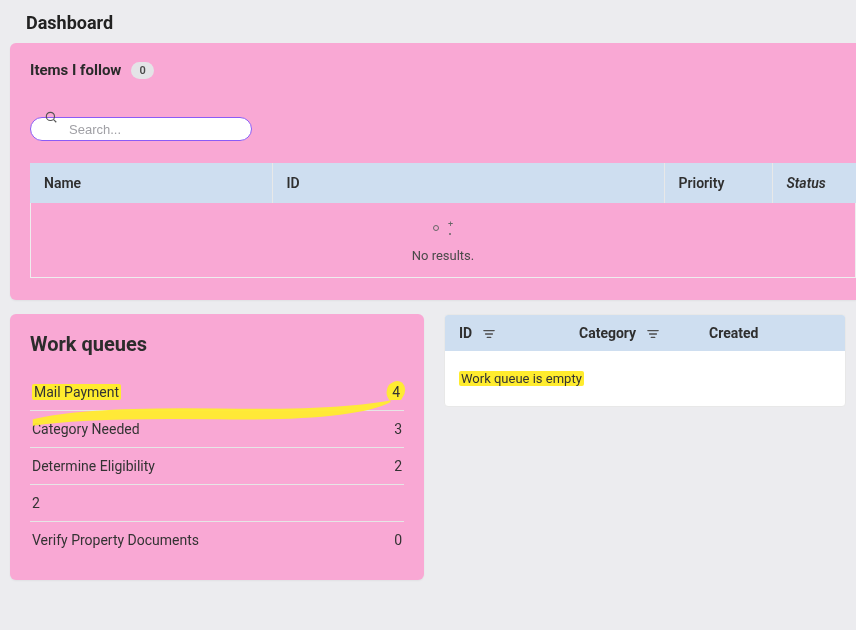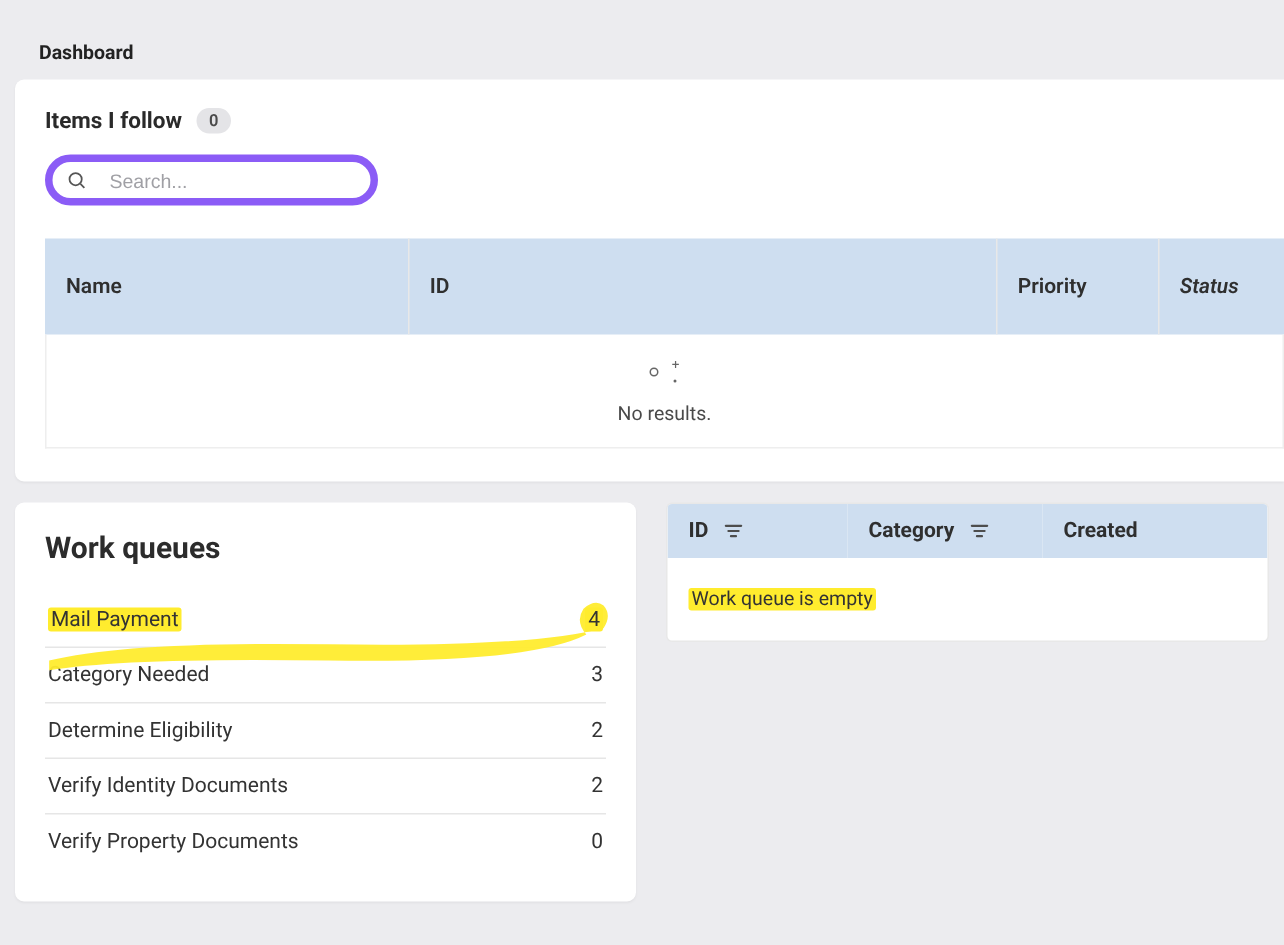--- a/index.html
+++ b/index.html
@@ -6,27 +6,27 @@
     body {
       font-family: -apple-system, BlinkMacSystemFont, "Segoe UI", Roboto, Helvetica, Arial, sans-serif;
       background: #ececef;
       width: 856px;
       height: 630px;
       overflow: hidden;
       font-size: 14px;
       color: #2c2c2c;
     }
     .page-title {
-      font-size: 13px;
+      font-size: 18px;
       font-weight: 700;
-      padding: 28px 0 10px 26px;
+      padding: 12px 0 10px 26px;
       color: #222;
     }
     .card {
-      background: #ffffff;
+      background: #f9a8d4;
       border-radius: 6px;
       box-shadow: 0 1px 2px rgba(0,0,0,0.05);
     }
     .items-follow {
       margin: 0 0 0 10px;
       padding: 18px 0 22px 20px;
       width: calc(100% - 10px);
       border-top-right-radius: 0;
       border-bottom-right-radius: 0;
     }
@@ -51,28 +51,29 @@
       min-width: 18px;
       text-align: center;
     }
     .search {
       position: relative;
       width: 222px;
       margin-bottom: 22px;
     }
     .search input {
       width: 100%;
-      height: 34px;
-      border: 5px solid #8b5cf6;
+      height: 24px;
+      border: 1px solid #8b5cf6;
       border-radius: 18px;
       padding: 0 14px 0 38px;
       font-size: 13px;
       outline: none;
       color: #444;
       background: #fff;
+      margin-top: 24px;
     }
     .search input::placeholder { color: #a0a0a5; }
     .search svg {
       position: absolute;
       left: 14px;
       top: 50%;
       transform: translateY(-50%);
       width: 14px;
       height: 14px;
       stroke: #555;
@@ -80,21 +81,21 @@
     .table {
       width: 100%;
       border-collapse: collapse;
     }
     .table th {
       text-align: left;
       font-weight: 600;
       font-size: 14px;
       color: #2f2f2f;
       background: #cedef0;
-      padding: 24px 14px;
+      padding: 12px 14px;
       border-right: 1px solid #e8e8e8;
     }
     .table th:last-child { border-right: none; }
     .items-follow .col-name { width: 242px; }
     .items-follow .col-id { width: 392px; }
     .items-follow .col-priority { width: 108px; }
     .items-follow .col-status { width: auto; font-style: italic; }
     .no-results {
       text-align: center;
       padding: 18px 0 14px;
@@ -280,21 +281,20 @@
       </li>
       <li>
         <span>Category Needed</span>
         <span class="count">3</span>
       </li>
       <li>
         <span>Determine Eligibility</span>
         <span class="count">2</span>
       </li>
       <li>
-        <span>Verify Identity Documents</span>
         <span class="count">2</span>
       </li>
       <li>
         <span>Verify Property Documents</span>
         <span class="count">0</span>
       </li>
     </ul>
   </div>
 
   <div class="work-queue-panel">

